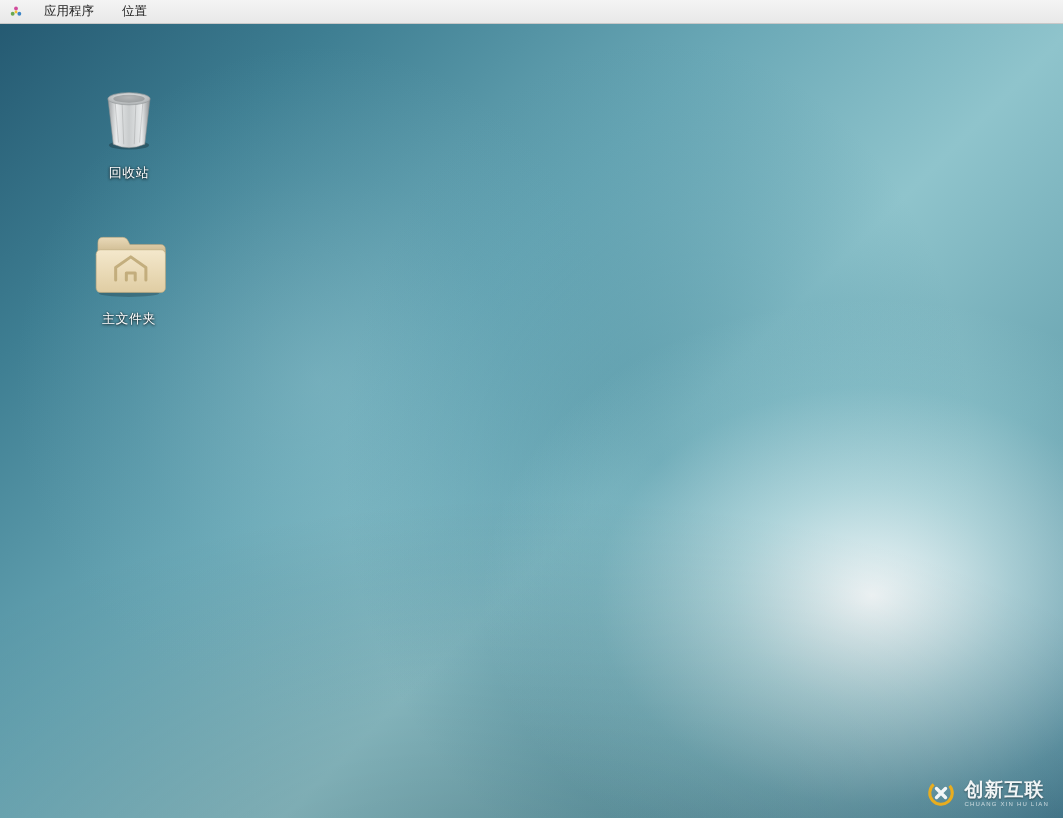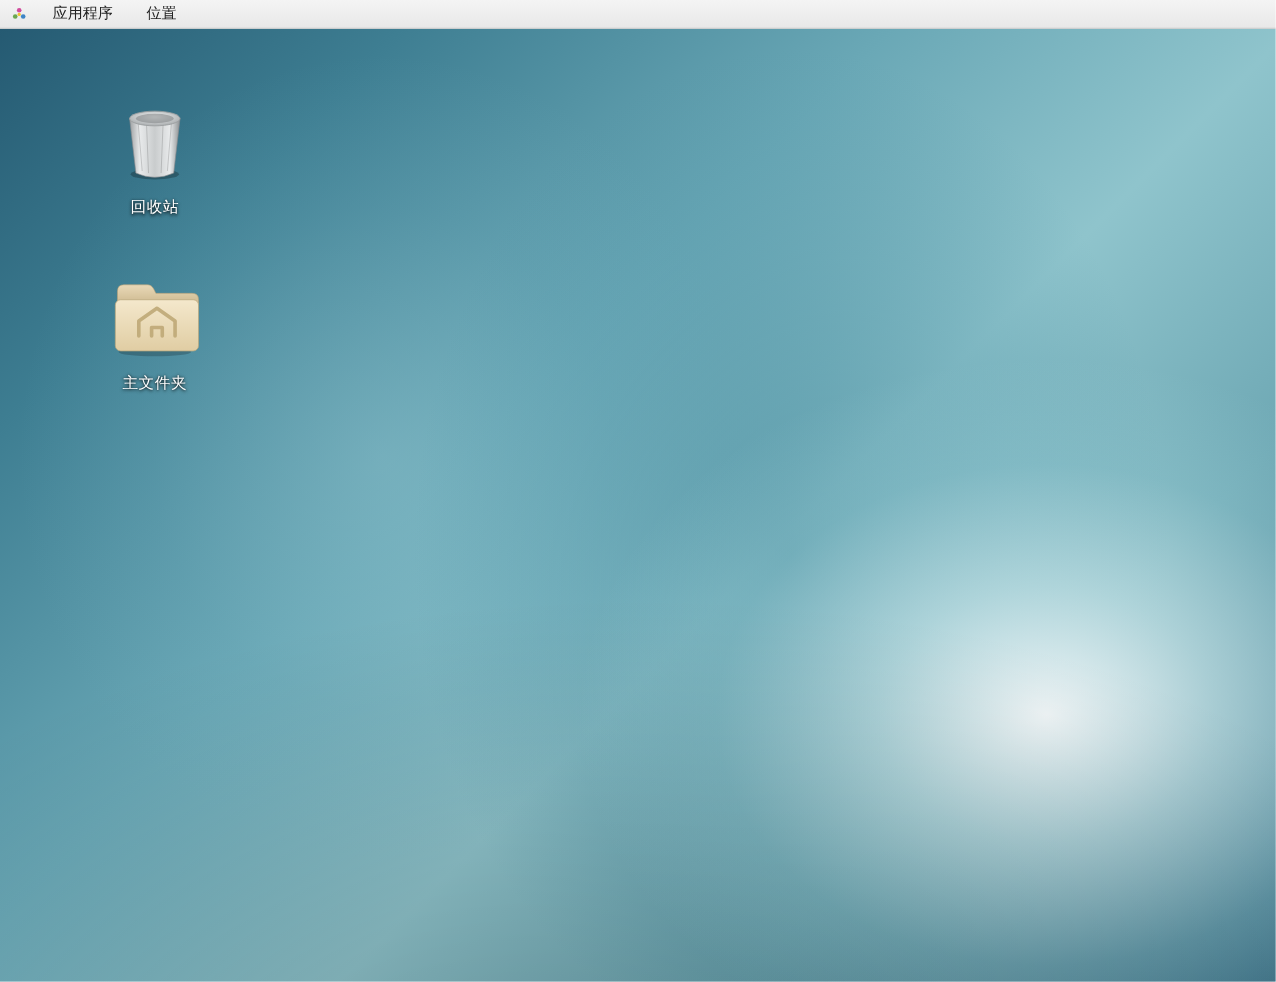--- a/index.html
+++ b/index.html
@@ -182,14 +182,26 @@
 
         <g stroke="#bfa977" stroke-width="3.4" fill="none" stroke-linejoin="round" stroke-linecap="round" opacity="0.9">
           <path d="M30 58 V44 L47 32 L64 44 V58"></path>
           <path d="M42 58 V50 H52 V58"></path>
         </g>
       </svg>
     </div>
     <div class="icon-label">主文件夹</div>
   </div>
 
+  <div class="watermark">
+    <span class="wm-logo">
+      <svg viewBox="0 0 40 40" width="30" height="30">
+        <circle cx="20" cy="20" r="15" fill="none" stroke="#f5b014" stroke-width="4" stroke-dasharray="70 24" transform="rotate(-40 20 20)"></circle>
+        <path d="M14 14 L26 26 M26 14 L14 26" stroke="#ffffff" stroke-width="4.5" stroke-linecap="round"></path>
+      </svg>
+    </span>
+    <span class="wm-text">
+      <span class="wm-main">创新互联</span>
+      <span class="wm-sub">CHUANG XIN HU LIAN</span>
+    </span>
+  </div>
 
 </div>
 
 </body></html>

